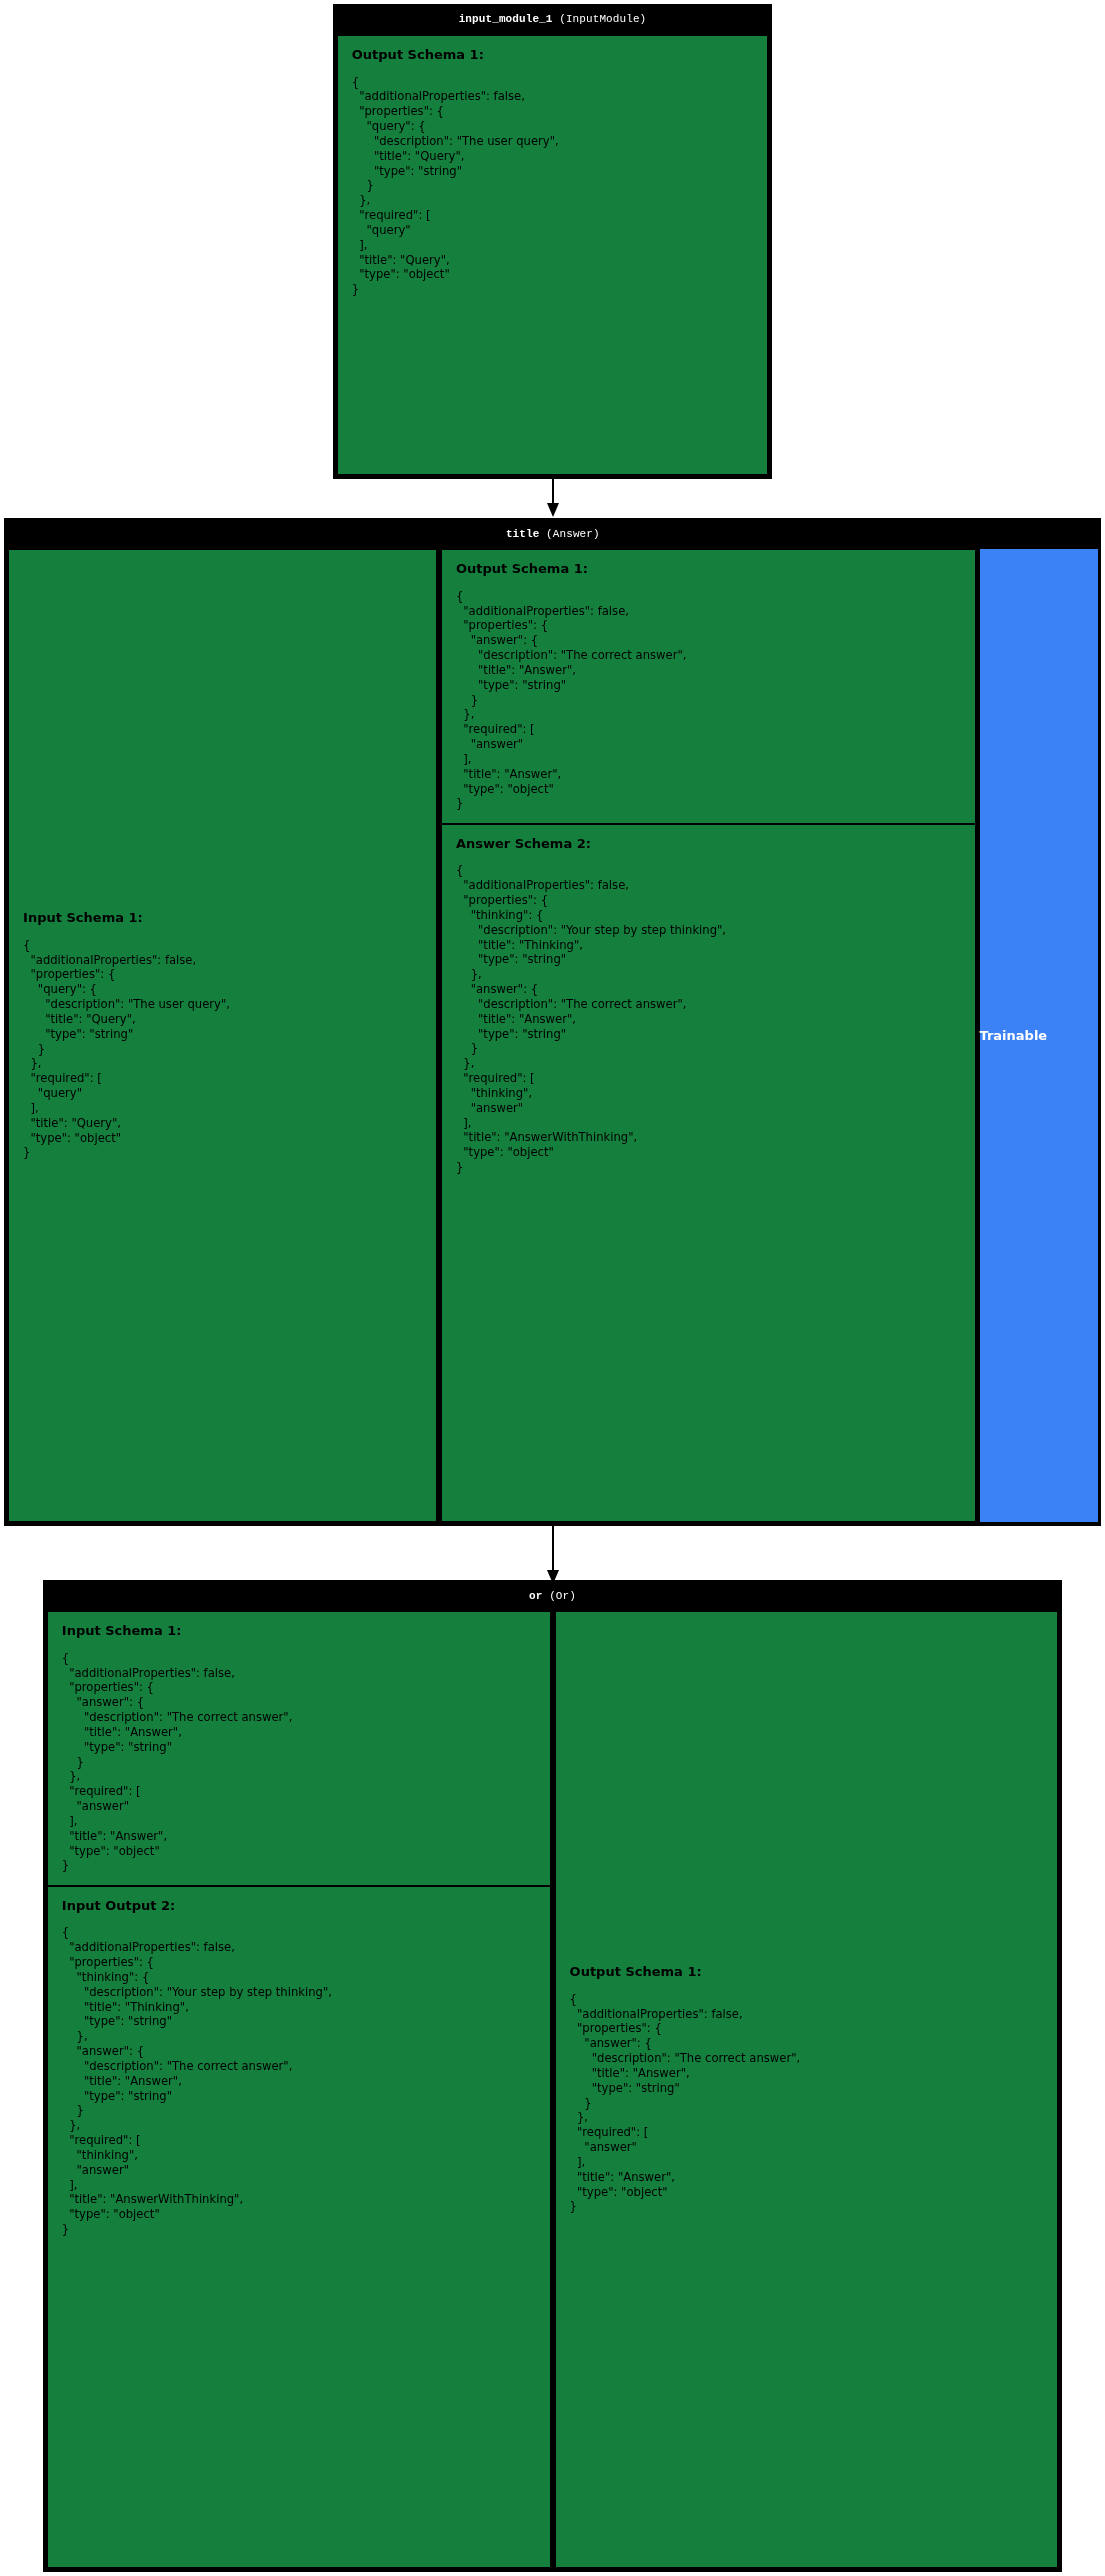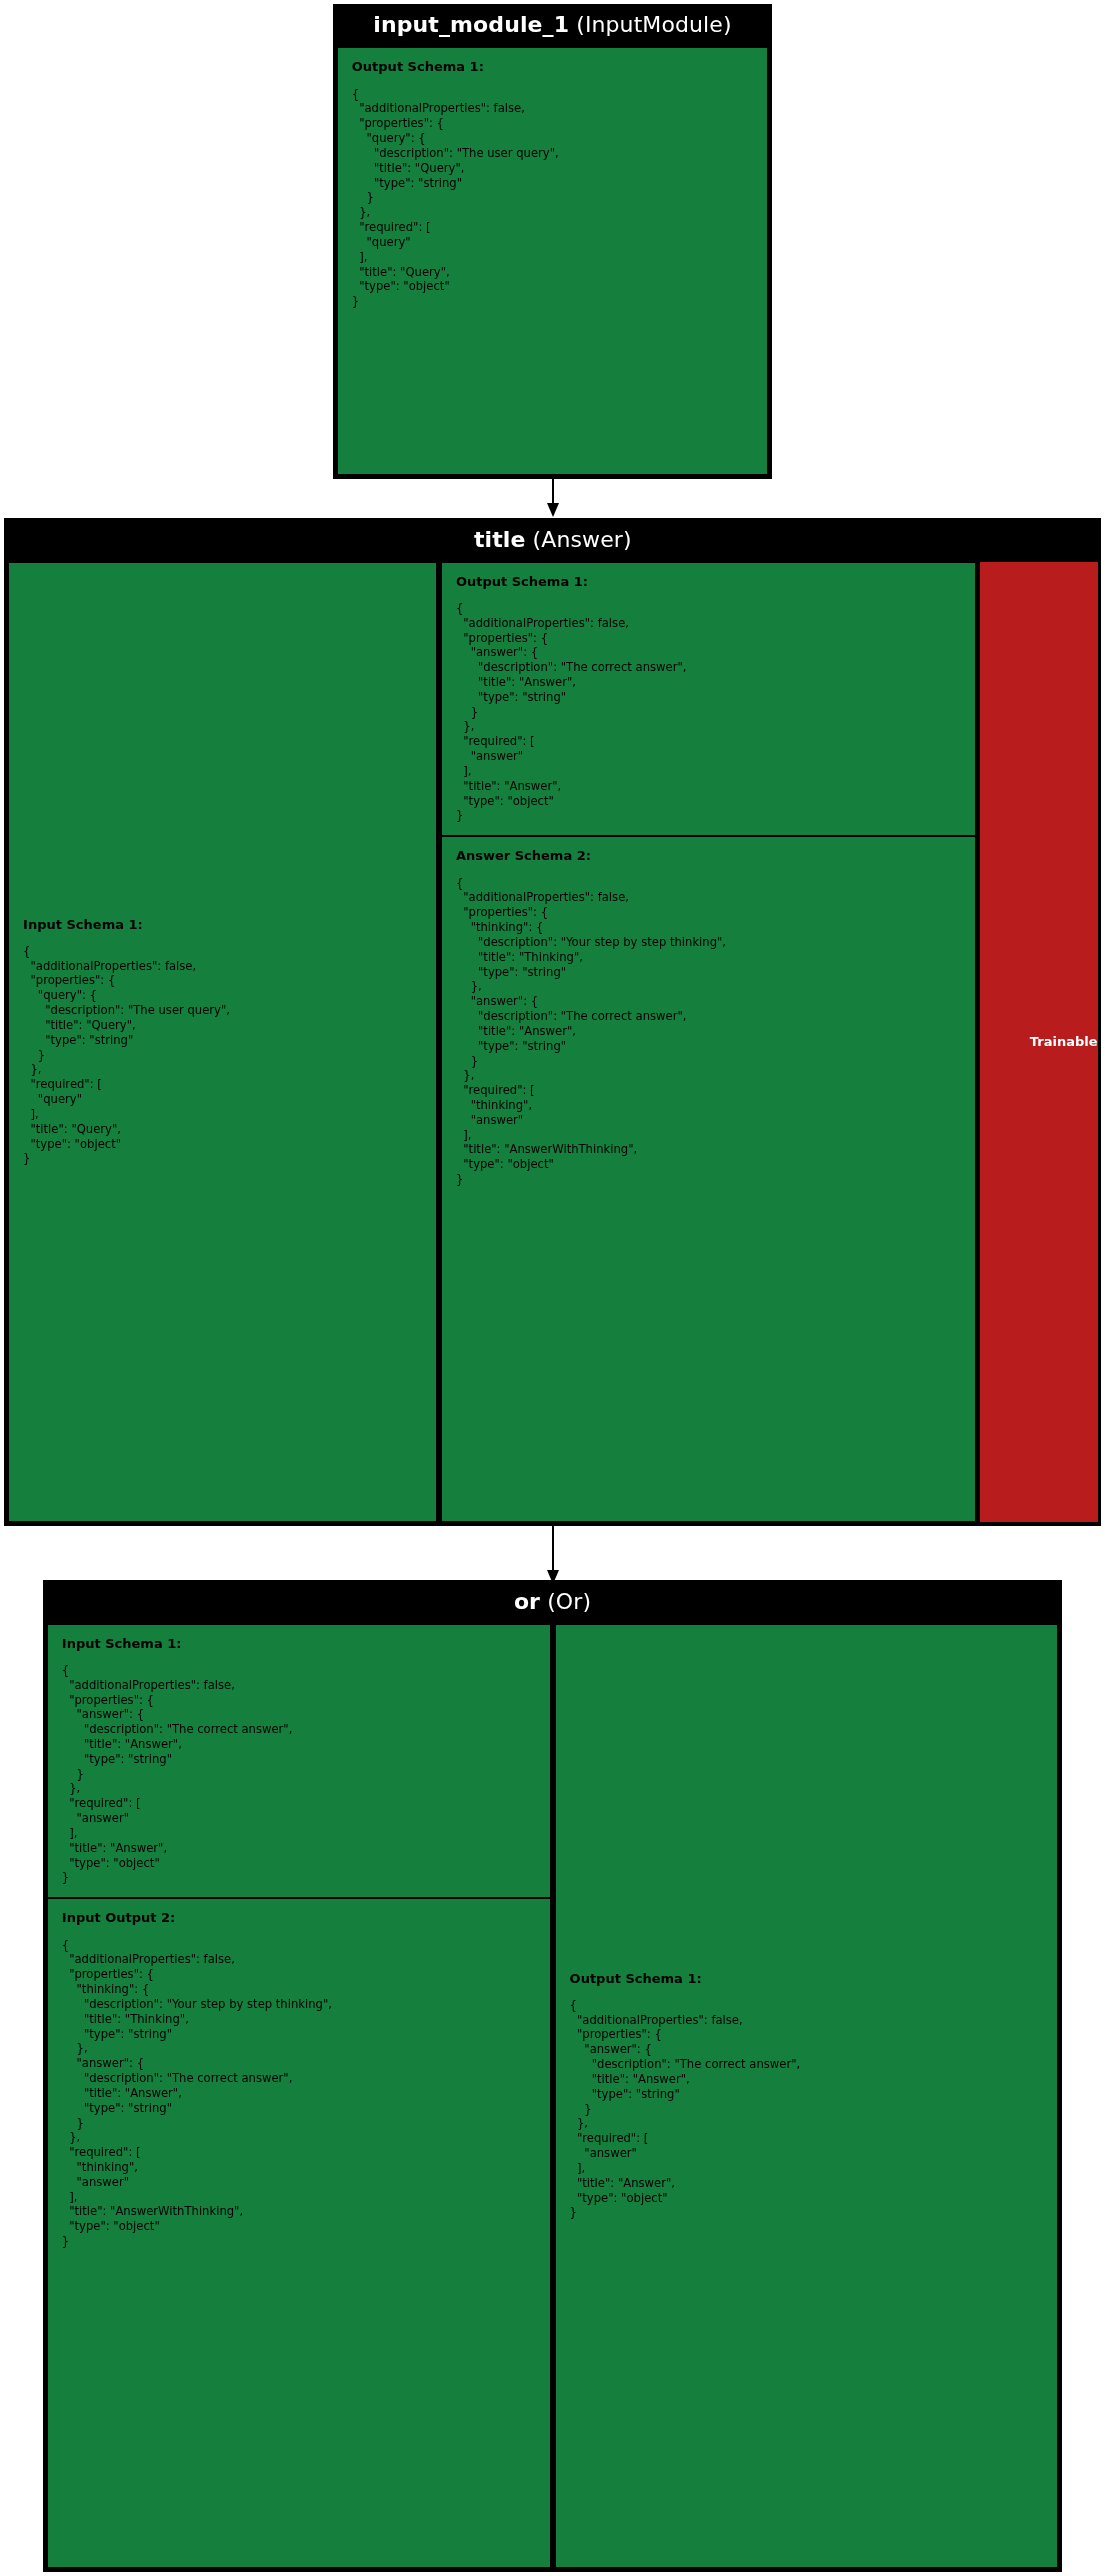--- a/index.html
+++ b/index.html
@@ -19,26 +19,27 @@
   .module {
     position: absolute;
     background: #000000;
     box-sizing: border-box;
     display: flex;
     flex-direction: column;
   }
   .module-title {
     color: #ffffff;
     text-align: center;
-    font-size: 22px;
+    font-size: 11px;
     font-weight: normal;
     padding: 9.7px 0 9.7px 0;
     letter-spacing: 0.1px;
     line-height: 1.1;
     flex: 0 0 auto;
+    font-family: Liberation Mono, monospace;
   }
   .module-title b {
     font-weight: bold;
   }
   .module-body {
     flex: 1 1 auto;
     display: flex;
     flex-direction: row;
     padding: 0 3.8px 3.8px 3.8px;
     box-sizing: border-box;
@@ -94,25 +95,25 @@
     font-family: "DejaVu Sans", sans-serif;
     font-size: 11.6px;
     line-height: 1.28;
     color: #000000;
     white-space: pre;
     margin: 0;
   }
 
   
   .trainable {
-    background: #b91c1c;
+    background: #3b82f6;
     box-sizing: border-box;
     display: flex;
     align-items: center;
-    justify-content: flex-end;
+    justify-content: flex-start;
     flex: 0 0 auto;
   }
   .trainable-label {
     color: #ffffff;
     font-weight: bold;
     font-size: 13px;
     white-space: nowrap;
   }
 
   

